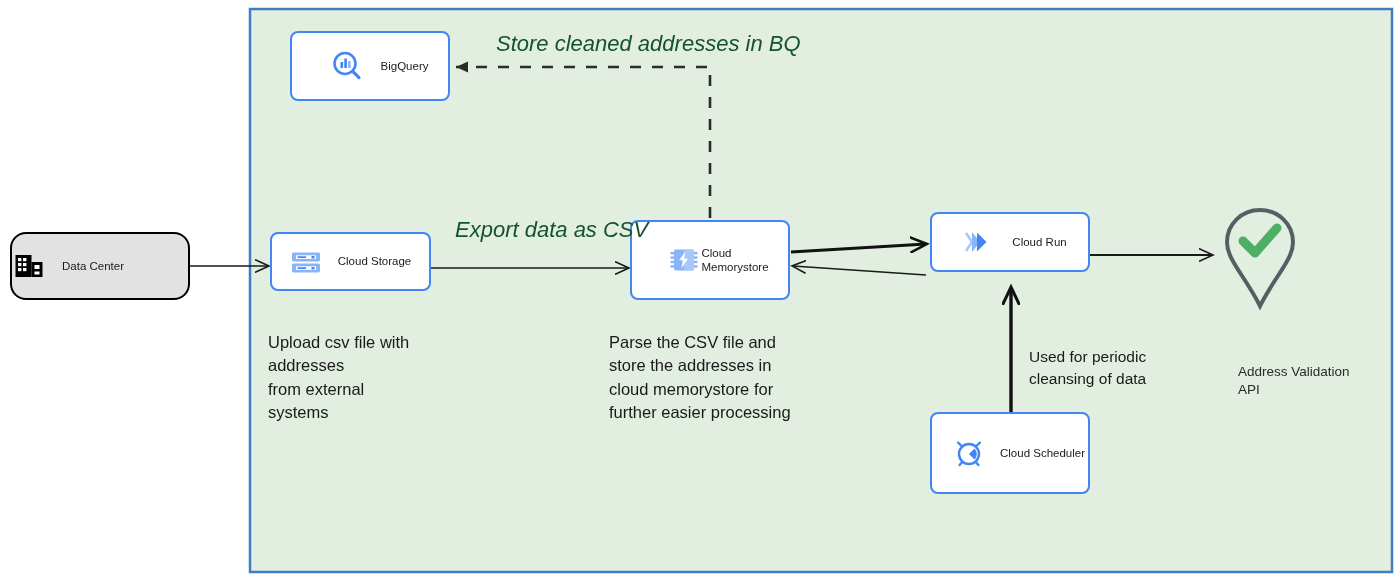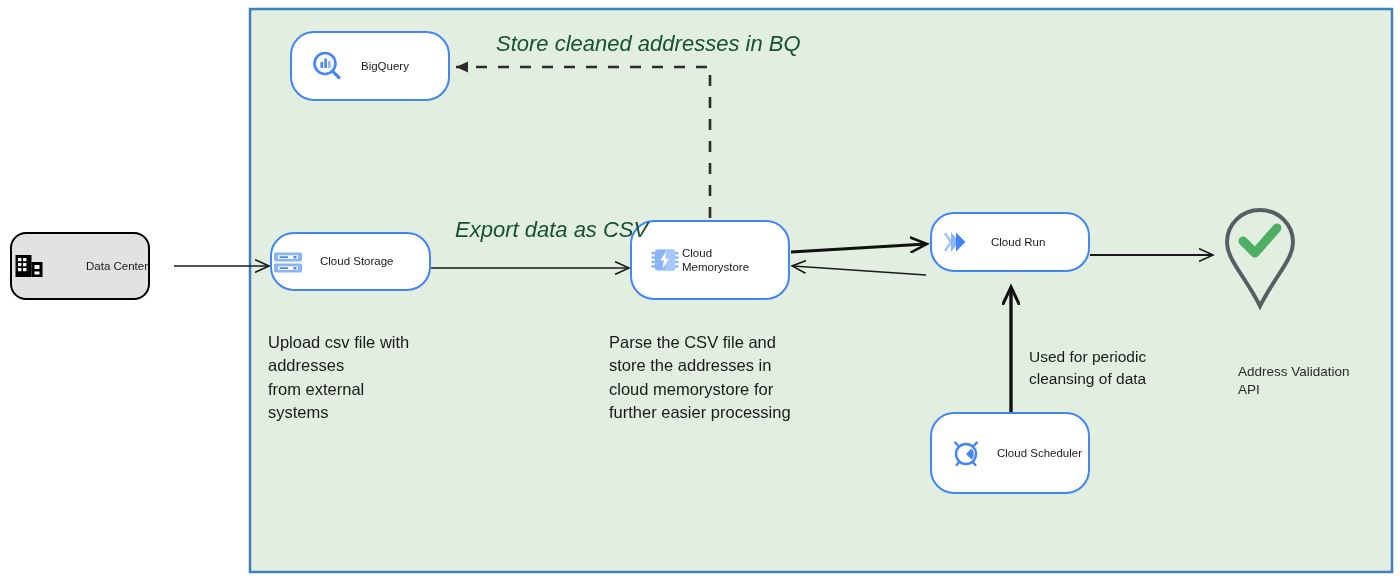--- a/index.html
+++ b/index.html
@@ -22,21 +22,22 @@
     width: 1400px;
     height: 580px;
   }
   .node {
     position: absolute;
     box-sizing: border-box;
     display: flex;
     align-items: center;
     background: #ffffff;
     border: 2px solid #4285F4;
-    border-radius: 24px;
+    border-radius: 8px;
+    justify-content: center;
   }
   .node .icon {
     flex: 0 0 auto;
     display: flex;
     align-items: center;
     justify-content: center;
   }
   .node .node-label {
     font-size: 11.5px;
     color: #1a1a1a;
@@ -111,21 +112,21 @@
 
     <line x1="926" y1="275" x2="793" y2="266" stroke="#1a1a1a" stroke-width="1.5" marker-end="url(#ah)"></line>
 
     <line x1="1090" y1="255" x2="1212" y2="255" stroke="#1a1a1a" stroke-width="1.8" marker-end="url(#ah)"></line>
 
     <line x1="1011" y1="412" x2="1011" y2="288" stroke="#111111" stroke-width="3.4" marker-end="url(#ah-up)"></line>
 
     <path d="M710,218 L710,67 L456,67" fill="none" stroke="#2b2b2b" stroke-width="2.6" stroke-dasharray="11 11" marker-end="url(#ah-solid)"></path>
   </svg>
 
-  <div class="datacenter" style="left:10px; top:232px; width:140px; height:68px; padding-left:2px;justify-content:space-between;">
+  <div class="datacenter" style="left:10px; top:232px; width:180px; height:68px; padding-left:2px;">
     <span class="icon" style="width:30px;height:30px;">
       <svg viewBox="0 0 30 30" width="30" height="30">
         <rect x="1.5" y="4" width="16" height="22" fill="#000000"></rect>
         <rect x="17.5" y="11" width="11" height="15" fill="#000000"></rect>
         <rect x="4" y="7" width="3.4" height="3.2" fill="#ffffff"></rect>
         <rect x="9" y="7" width="3.4" height="3.2" fill="#ffffff"></rect>
         <rect x="4" y="12" width="3.4" height="3.2" fill="#ffffff"></rect>
         <rect x="9" y="12" width="3.4" height="3.2" fill="#ffffff"></rect>
         <rect x="4" y="17" width="3.4" height="3.2" fill="#ffffff"></rect>
         <rect x="9" y="17" width="3.4" height="3.2" fill="#ffffff"></rect>

